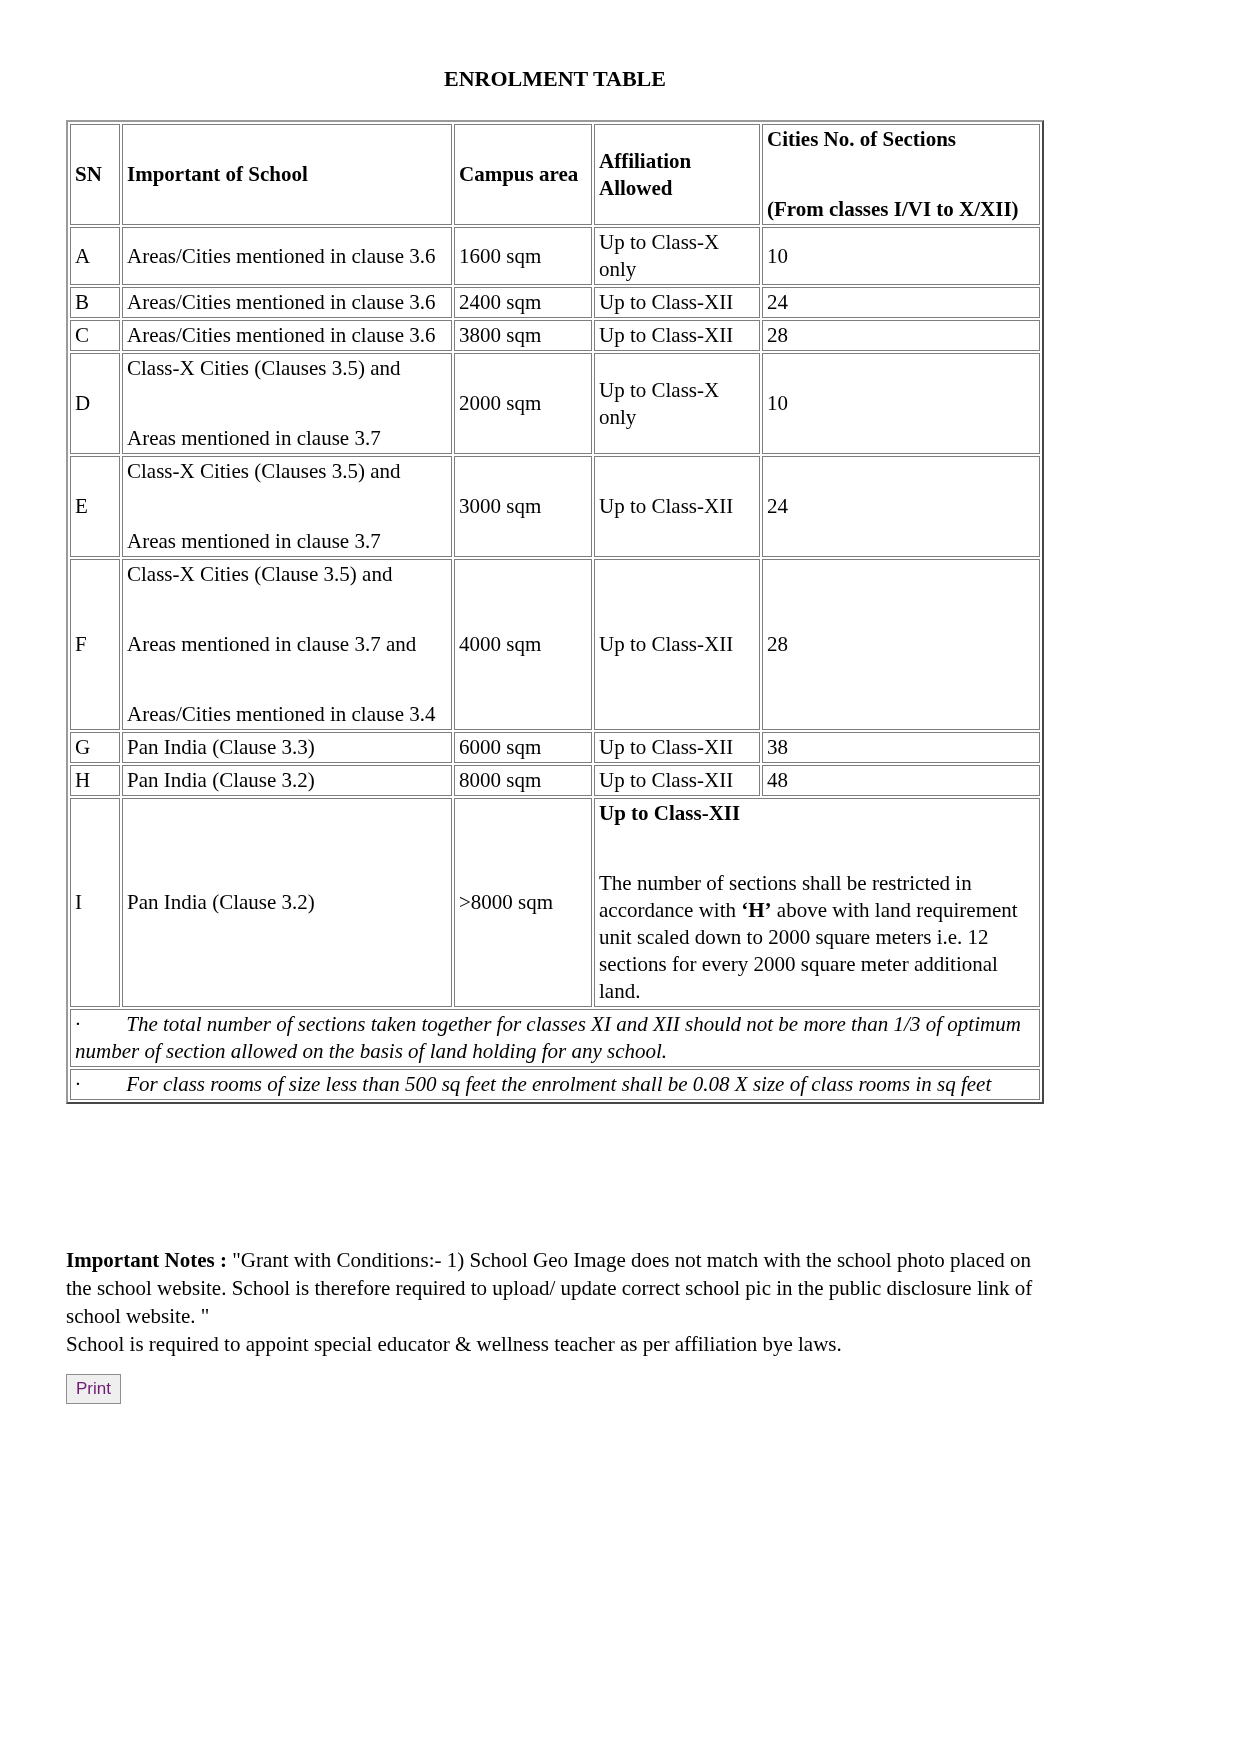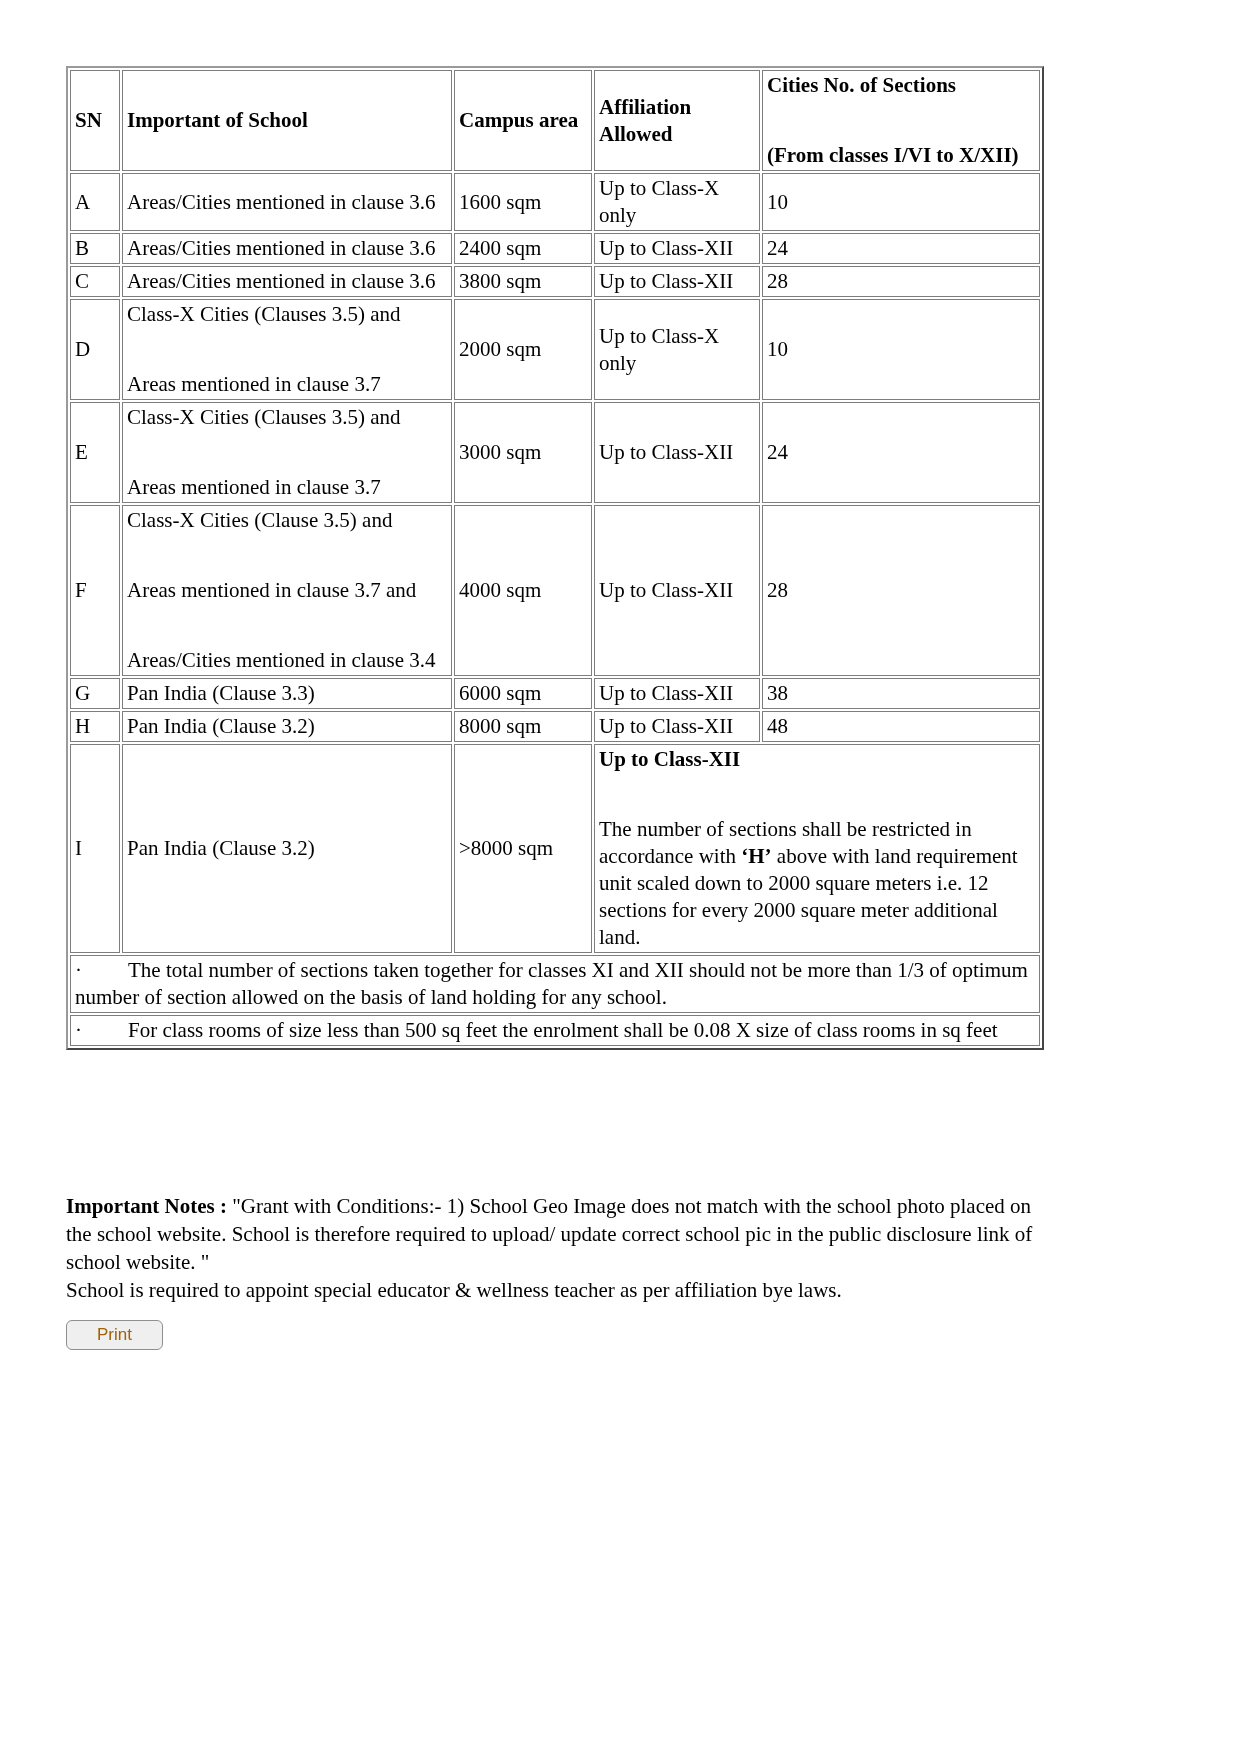--- a/index.html
+++ b/index.html
@@ -35,45 +35,46 @@
     text-align: left;
     vertical-align: middle;
     word-wrap: break-word;
     overflow: hidden;
   }
   table.enrol th { font-weight: bold; }
   .para { margin: 0; }
   .para + .para { margin-top: 43px; }
   .vtop { vertical-align: top !important; }
   .bold { font-weight: bold; }
-  .note-cell { padding: 2px 4px; }
+  .note-cell { padding: 2px 4px; font-style: italic; }
   .tab { display: inline-block; width: 46px; }
   .imp-notes {
     width: 978px;
     font-size: 21px;
     line-height: 28px;
     margin: 142px 0 0 0;
   }
   .print-btn {
     margin-top: 16px;
     font-family: "Liberation Sans", "DejaVu Sans", sans-serif;
     font-size: 17px;
-    color: #a16207;
+    color: #701a75;
     background: #efefef;
     border: 1px solid #8f8f8f;
-    border-radius: 6px;
-    padding: 4px 30px;
+    border-radius: 0;
+    padding: 4px 9px;
     cursor: pointer;
   }
 </style>
 </head>
 <body>
 
 <div class="content">
 
+  <div class="page-title">ENROLMENT TABLE</div>
 
   <table class="enrol">
     <colgroup>
       <col style="width:50px">
         <col style="width:330px">
         <col style="width:138px">
         <col style="width:166px">
         <col style="width:278px">
     </colgroup>
     <tbody>

